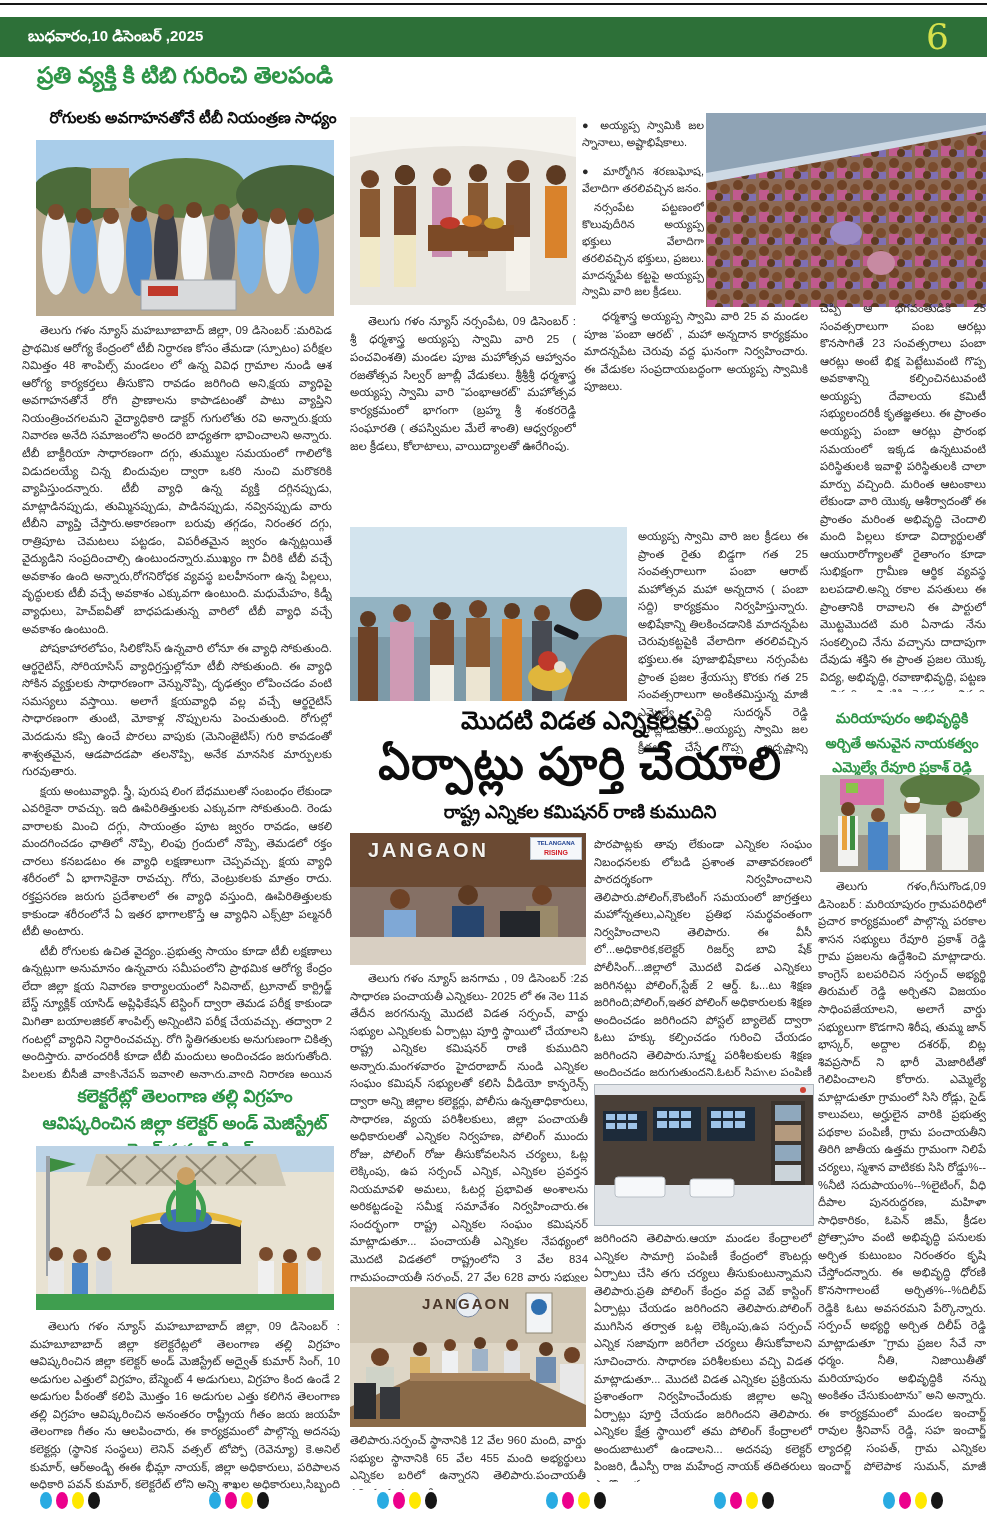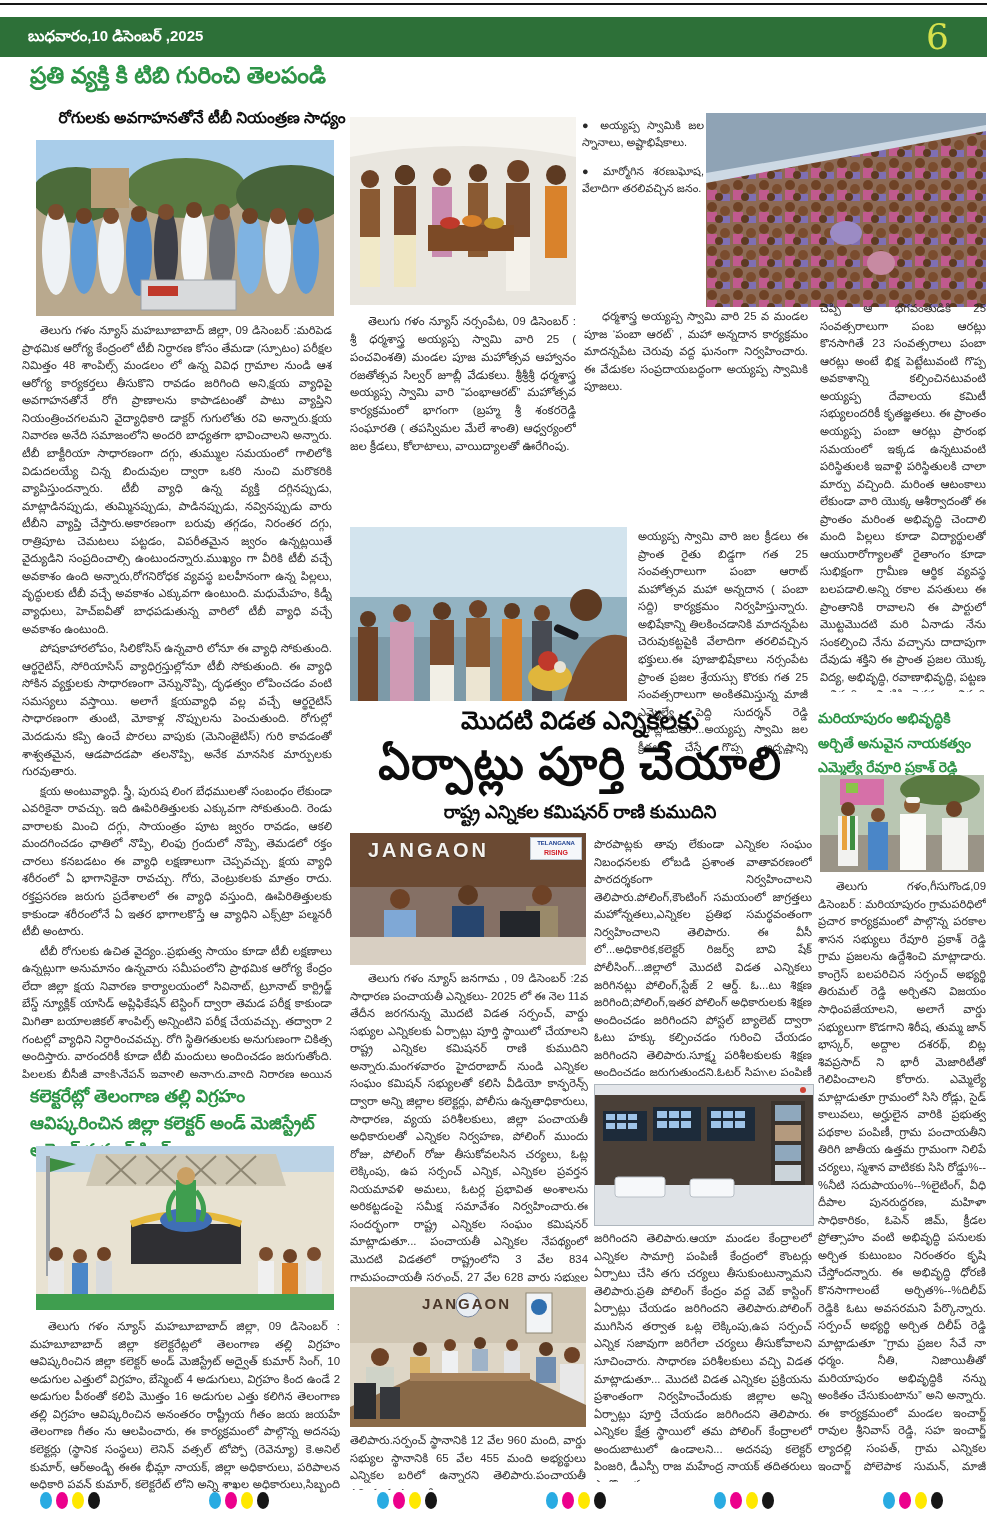--- a/index.html
+++ b/index.html
@@ -5,21 +5,21 @@
   html,body{margin:0;padding:0;background:#e8e8e8;}
   .page{position:relative;width:987px;height:1525px;margin:0 auto;background:#ffffff;
         font-family:"Liberation Sans","DejaVu Sans",sans-serif;color:#1c1c1c;overflow:hidden;}
   .abs{position:absolute;}
   .topline{left:0;top:3px;width:987px;height:2px;background:#161616;}
   .masthead{left:0;top:17px;width:987px;height:40px;background:#2d7038;display:flex;
             align-items:center;justify-content:space-between;}
   .masthead .date{color:#ffffff;font-weight:bold;font-size:15px;padding-left:28px;}
   .masthead .pageno{color:#d6e04c;font-family:"DejaVu Serif",serif;font-size:36px;line-height:1;
                     padding-right:38px;}
-  .headline-green{color:#2e9447;font-weight:bold;}
+  .headline-green{color:#2e9447;font-weight:bold;text-align:center;}
   .headline-black{color:#0d0d0d;font-weight:bold;text-align:center;}
   .body-text{font-size:11.4px;line-height:1.54;text-align:justify;color:#2a2a2a;overflow:hidden;}
   .body-text p{margin:0 0 2px 0;text-indent:18px;}
   .photo{overflow:hidden;background:#cfd8dc;}
   .photo svg{display:block;width:100%;height:100%;}
   .sign-jangaon{position:absolute;color:#f4f2ee;font-weight:bold;letter-spacing:3px;
                 font-size:20px;text-shadow:0 1px 2px #00000066;}
   .sign-tel{position:absolute;background:#f5f7fa;border:1px solid #b9c2cc;text-align:center;
             font-size:6px;font-weight:bold;line-height:1.3;padding:2px 3px;}
   .sign-tel .t1{color:#1b3e8f;display:block;}
@@ -36,21 +36,21 @@
 <div class="page">
 
   <div class="abs topline"></div>
 
   <div class="abs masthead" style="background: rgb(45, 112, 56);">
     <span class="date">బుధవారం,10 డిసెంబర్ ,2025</span>
     <span class="pageno" style="color: rgb(214, 224, 76);">6</span>
   </div>
 
   <div class="abs headline-green" style="left: 30px; top: 62px; width: 310px; font-size: 23px; color: rgb(46, 148, 71);">ప్రతి వ్యక్తి కి టిబి గురించి తెలపండి</div>
-  <div class="abs headline-black" style="left:47px;top:109px;width:310px;font-size:15.5px;">రోగులకు అవగాహనతోనే టీబీ నియంత్రణ సాధ్యం</div>
+  <div class="abs headline-black" style="left:38px;top:109px;width:310px;font-size:15.5px;">రోగులకు అవగాహనతోనే టీబీ నియంత్రణ సాధ్యం</div>
 
   <div class="abs photo" style="left:36px;top:140px;width:298px;height:176px;">
     <svg viewBox="0 0 298 176" preserveAspectRatio="none">
       <rect width="298" height="70" fill="#a9cdea"></rect>
       <rect y="60" width="298" height="116" fill="#b9a98e"></rect>
       <ellipse cx="40" cy="55" rx="45" ry="28" fill="#4c6b3a"></ellipse>
       <ellipse cx="150" cy="48" rx="60" ry="30" fill="#5a7a42"></ellipse>
       <ellipse cx="255" cy="55" rx="55" ry="30" fill="#47633a"></ellipse>
       <rect x="55" y="28" width="38" height="40" fill="#b79d77"></rect>
       <g>
@@ -153,20 +153,21 @@
       <rect x="78" y="108" width="86" height="26" fill="#7c4a26"></rect>
       <ellipse cx="100" cy="106" rx="10" ry="6" fill="#c0392b"></ellipse>
       <ellipse cx="122" cy="104" rx="10" ry="6" fill="#d9822b"></ellipse>
       <ellipse cx="144" cy="106" rx="10" ry="6" fill="#c99c2e"></ellipse>
     </svg>
   </div>
 
   <div class="abs body-text" style="left:582px;top:117px;width:122px;height:192px;font-size:11px;">
     <p style="text-indent:0;">●&nbsp;<span>అయ్యప్ప స్వామికి జల స్నానాలు, అష్టాభిషేకాలు.</span></p>
     <p style="text-indent:0;margin-top:12px;">●&nbsp;<span>మార్మోగిన శరణుఘోష, వేలాదిగా తరలివచ్చిన జనం.</span></p>
+    <p style="text-indent:12px;">నర్సంపేట పట్టణంలో కొలువుదీరిన అయ్యప్ప భక్తులు వేలాదిగా తరలివచ్చిన భక్తులు, ప్రజలు. మాదన్నపేట కట్టపై అయ్యప్ప స్వామి వారి జల క్రీడలు.</p>
   </div>
 
   <div class="abs photo" style="left:706px;top:113px;width:280px;height:194px;">
     <svg viewBox="0 0 280 194" preserveAspectRatio="none">
       <defs>
         <pattern id="crowdp" width="26" height="22" patternUnits="userSpaceOnUse">
           <rect width="26" height="22" fill="#8d6a55"></rect>
           <circle cx="6" cy="6" r="5" fill="#6e4226"></circle>
             <rect x="1" y="11" width="10" height="10" fill="#c05a8e"></rect>
           <circle cx="19" cy="10" r="5" fill="#7a4c2e"></circle>

